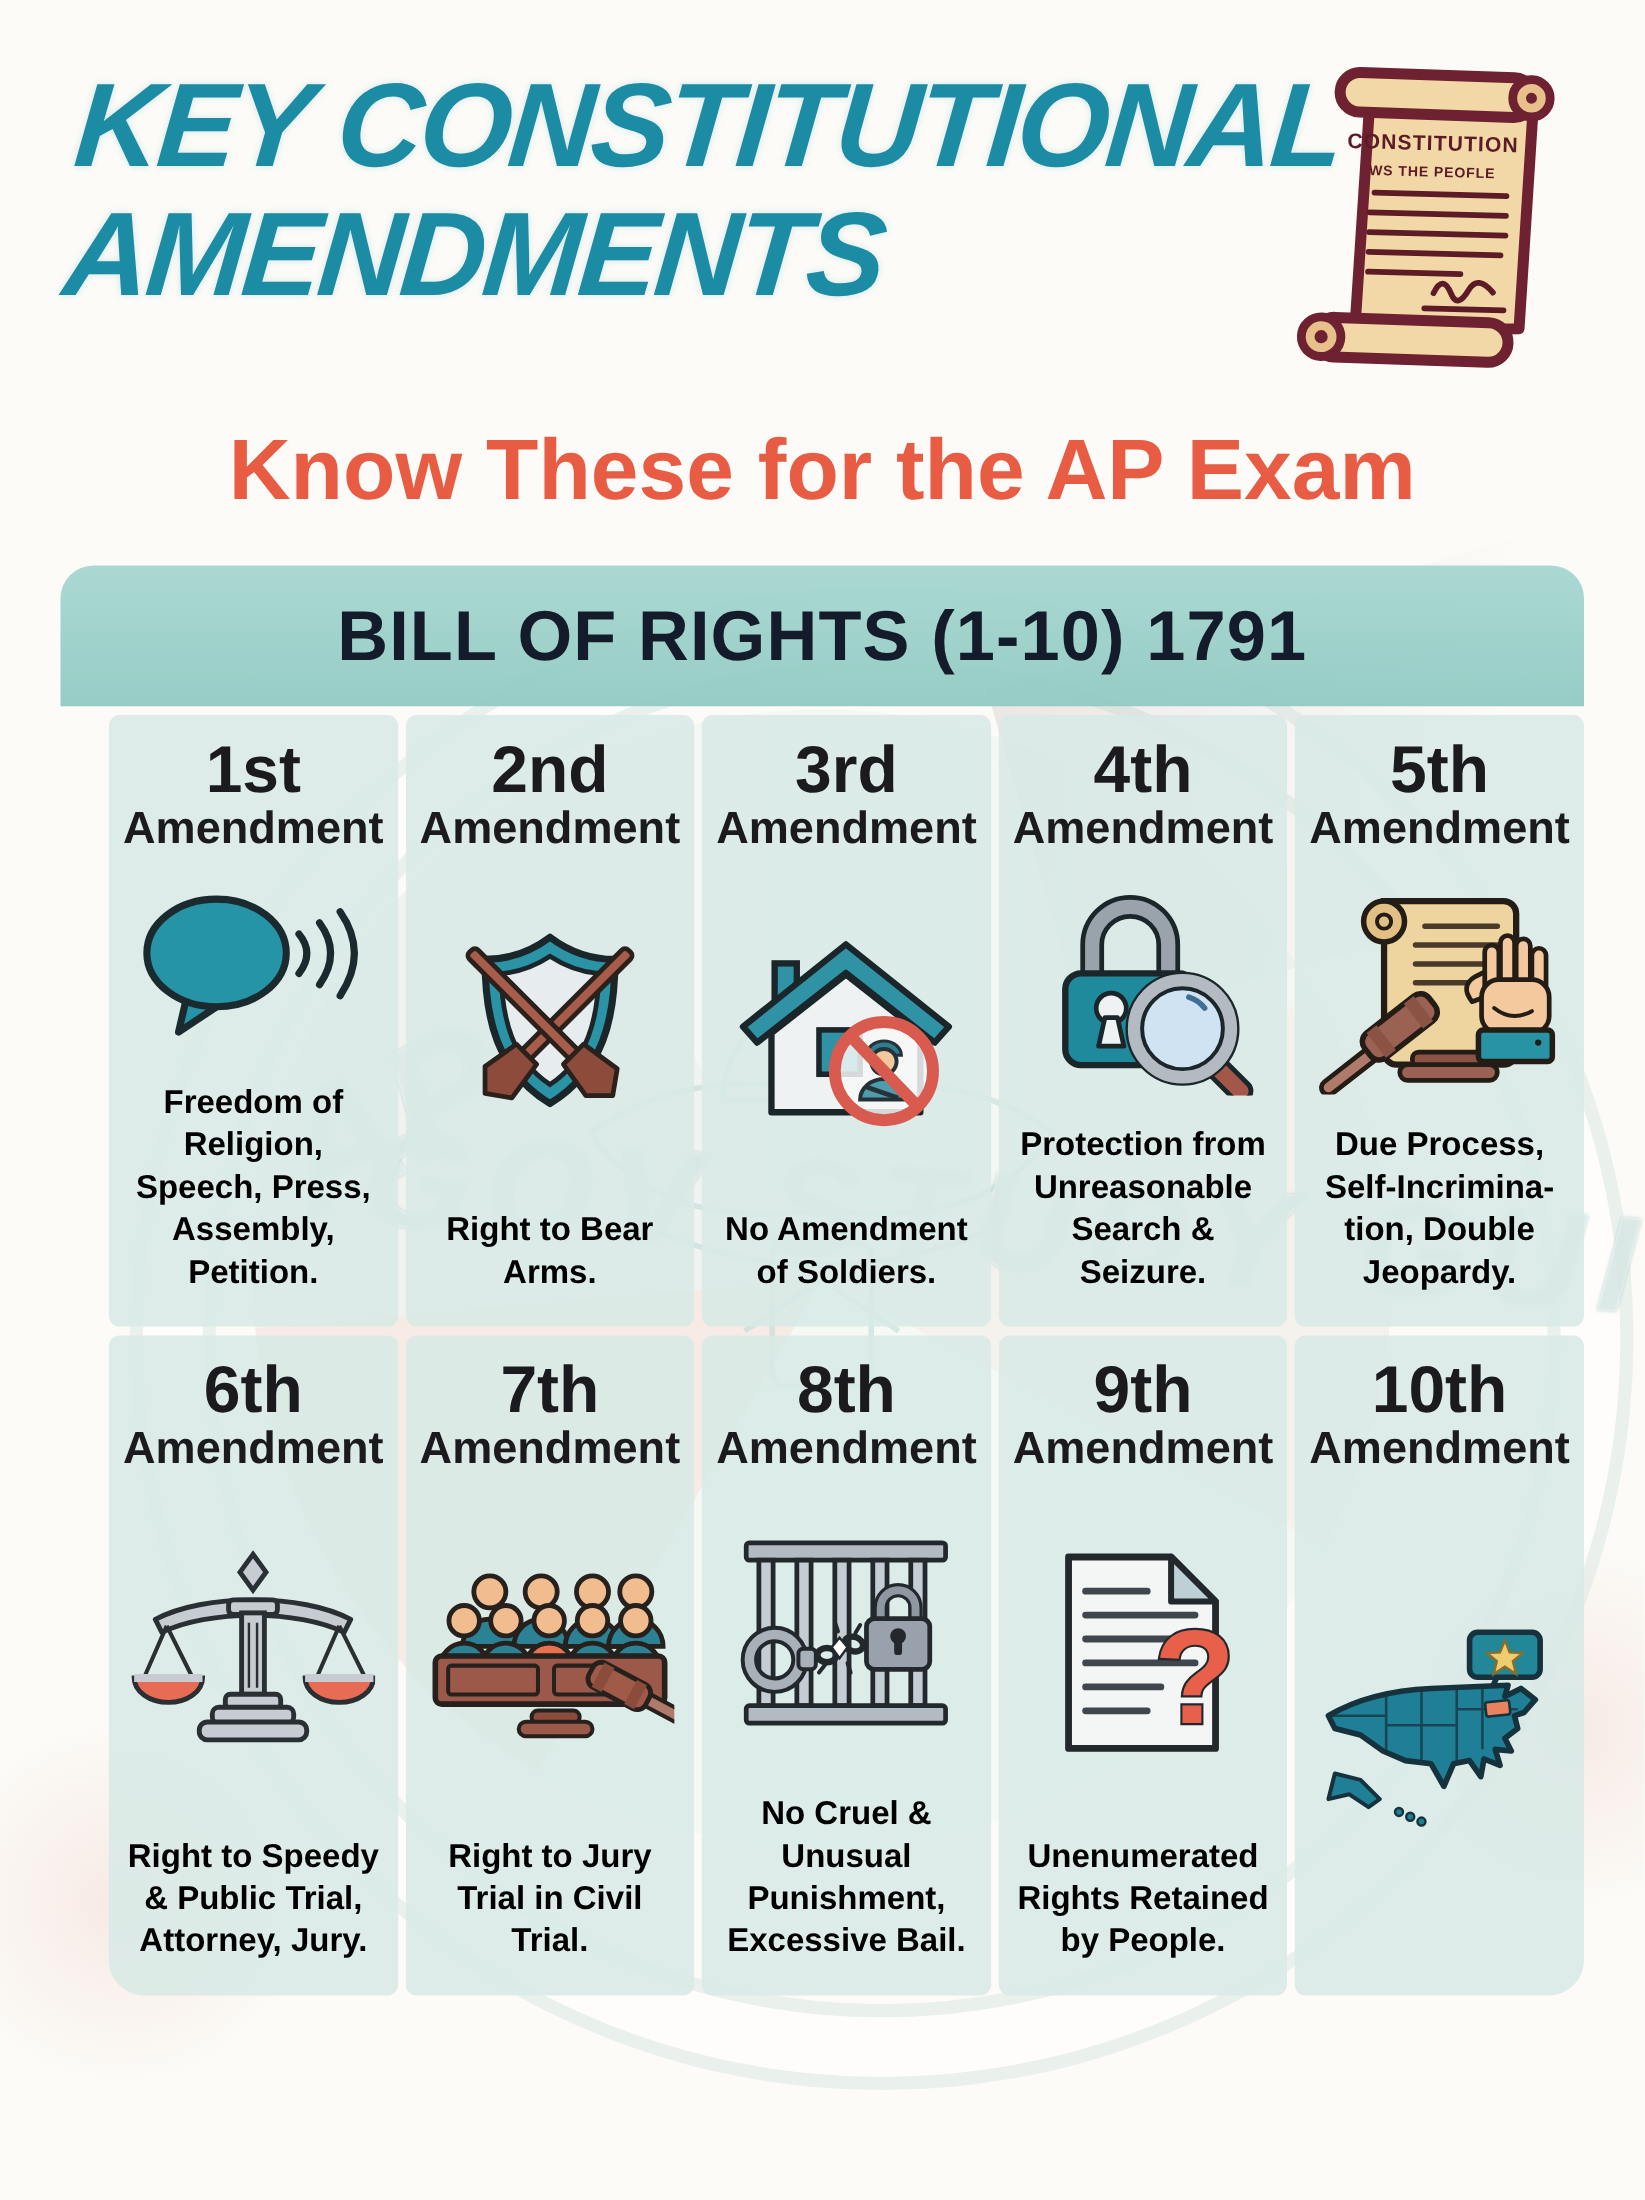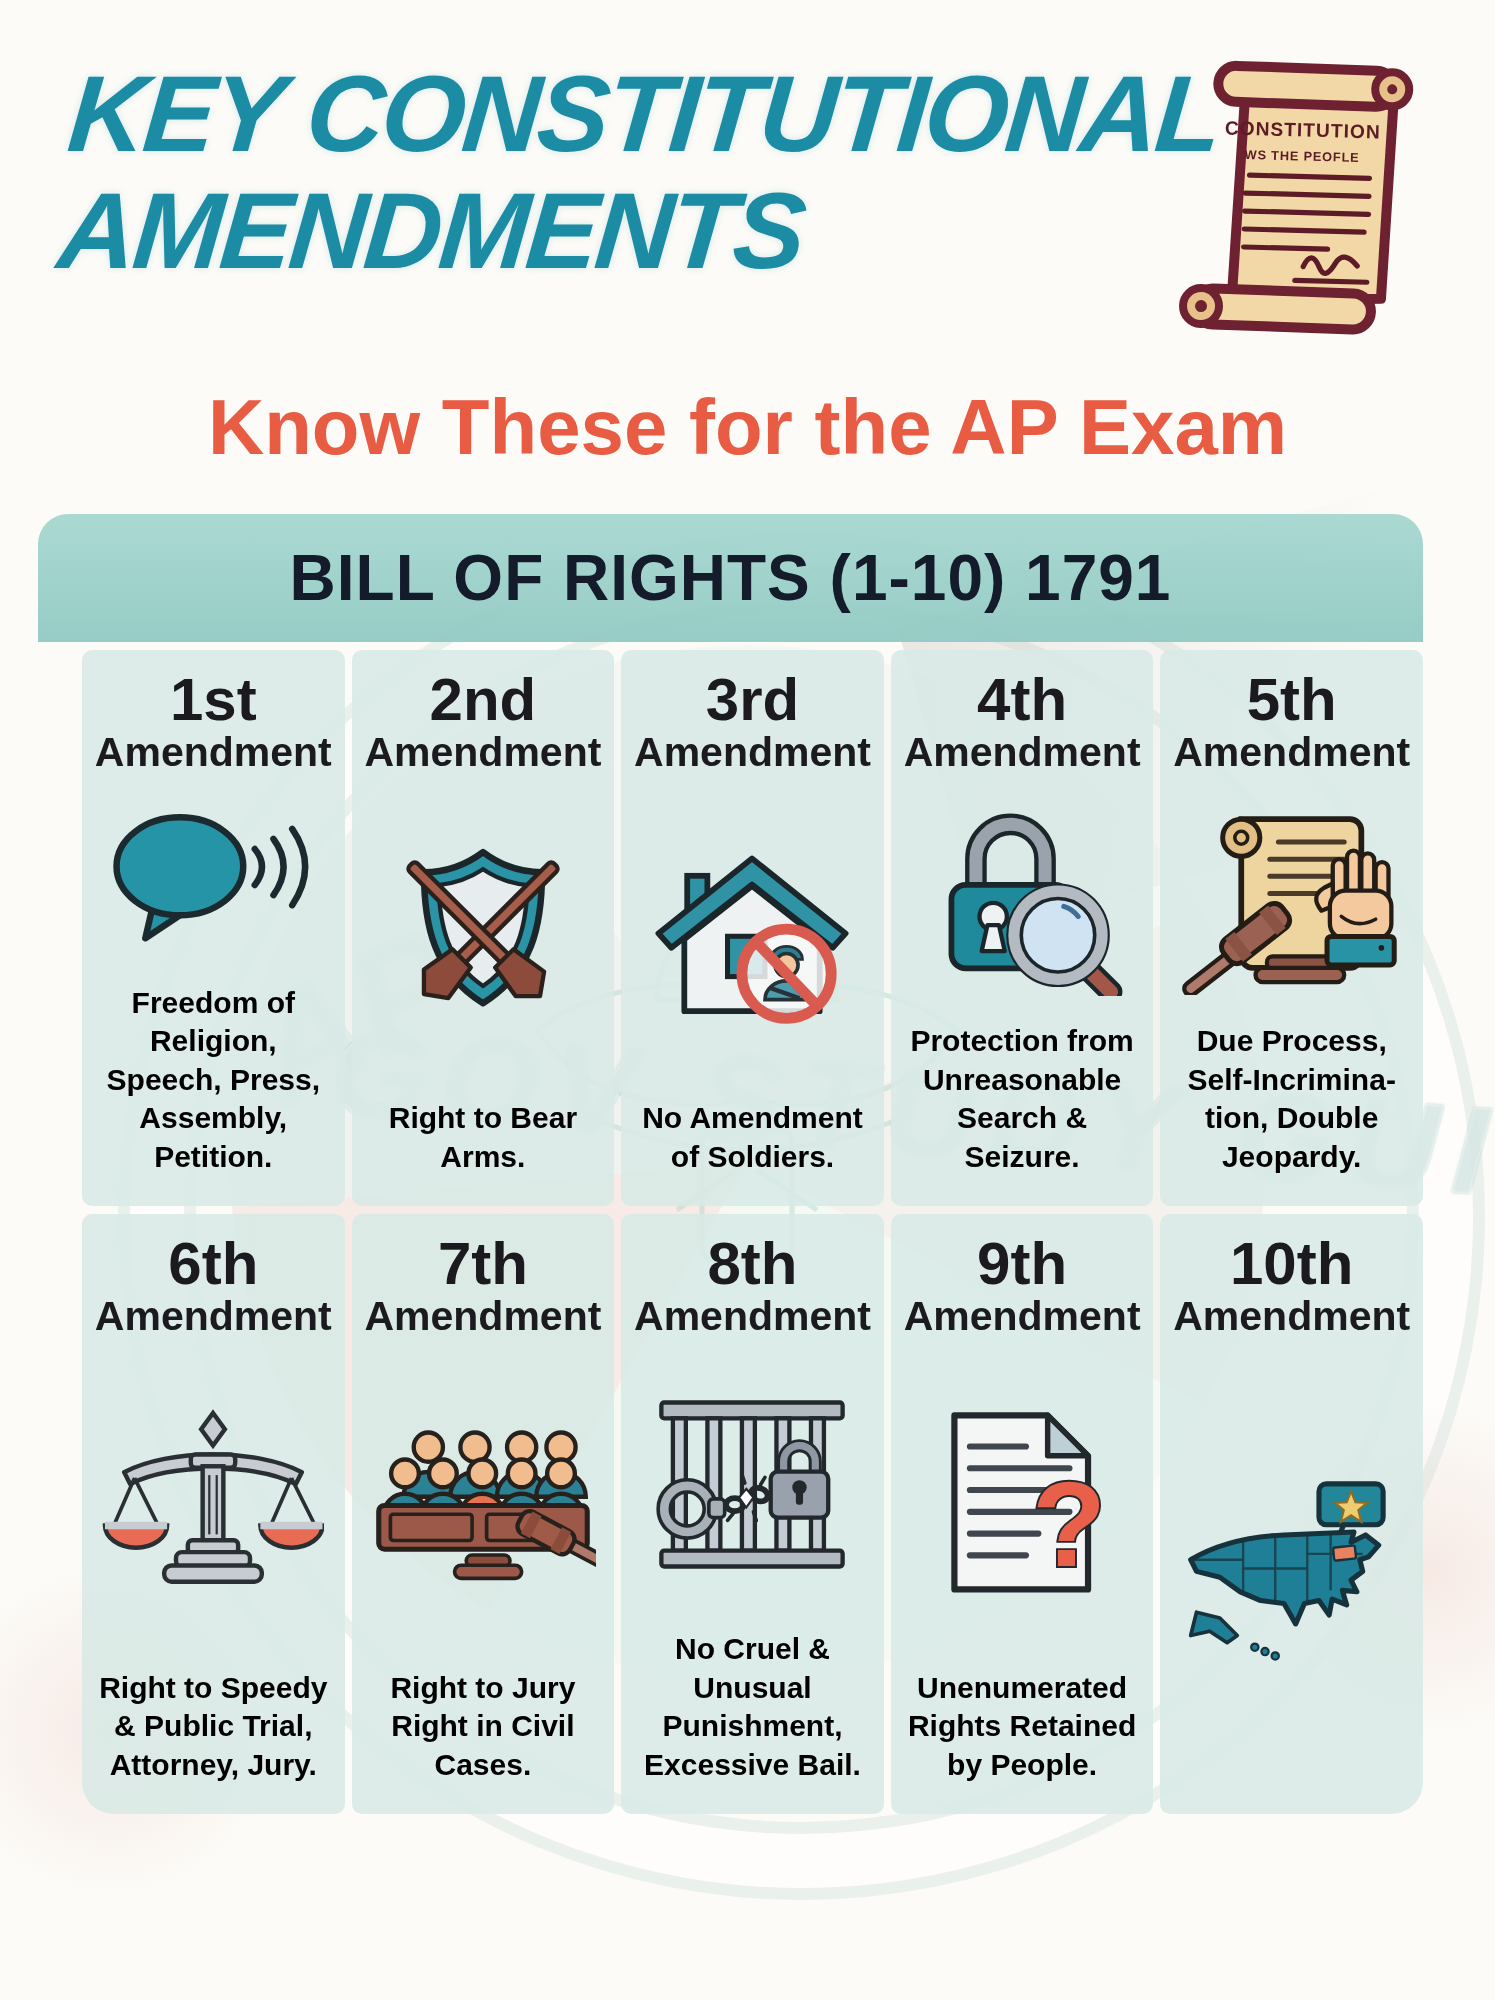--- a/index.html
+++ b/index.html
@@ -59,21 +59,21 @@
     text-shadow:0 0 7px rgba(125,195,208,0.35);
   }
   .title span{display:block;}
   .scroll-wrap{position:absolute;left:1172px;top:44px;width:252px;height:318px;z-index:2;transform:rotate(7deg);}
   .subtitle{
     position:absolute;left:0;right:0;top:382px;z-index:2;margin:0;text-align:center;
     font-size:78px;font-weight:bold;color:#e85c44;letter-spacing:0px;
   }
 
   
-  .grid-wrap{position:absolute;left:38px;top:514px;width:1385px;z-index:1;}
+  .grid-wrap{position:absolute;left:55px;top:514px;width:1385px;z-index:1;}
   .band{
     position:relative;z-index:2;height:128px;border-radius:30px 30px 0 0;
     background:linear-gradient(180deg, rgba(166,215,208,0.95), rgba(145,202,195,0.95));
     display:flex;align-items:center;justify-content:center;
     font-size:64px;font-weight:bold;color:#141b2b;letter-spacing:1px;
   }
   .grid{
     position:relative;z-index:2;margin-top:8px;
     display:grid;grid-template-columns:repeat(5,1fr);grid-template-rows:556px 600px;gap:8px 7px;margin-left:44px;
   }
@@ -334,21 +334,21 @@
             <g transform="rotate(28 120 86)">
               <rect x="136" y="80" width="32" height="8" rx="4" fill="#b07a6a" stroke="#26211d" stroke-width="2.5"></rect>
               <rect x="100" y="76" width="40" height="17" rx="6" fill="#a05a48" stroke="#26211d" stroke-width="3"></rect>
               <rect x="105" y="76" width="7" height="17" fill="#8c4c3c"></rect>
               <rect x="128" y="76" width="7" height="17" fill="#8c4c3c"></rect>
             </g>
             <rect x="66" y="100" width="30" height="8" rx="4" fill="#8c4c3c" stroke="#26211d" stroke-width="2.5"></rect>
             <rect x="58" y="107" width="46" height="9" rx="4.5" fill="#9c5848" stroke="#26211d" stroke-width="2.5"></rect>
           </svg>
         </div>
-        <div class="desc">Right to Jury Right in Civil Cases.</div>
+        <div class="desc">Right to Jury Trial in Civil Trial.</div>
       </div>
 
       <div class="cell">
         <div class="num">8th</div>
         <div class="lbl">Amendment</div>
         <div class="iconbox">
           <svg width="216" height="187" viewBox="0 0 150 130">
             <rect x="12" y="8" width="126" height="11" rx="2" fill="#b2bac2" stroke="#23282d" stroke-width="3"></rect>
             <g stroke="#23282d" stroke-width="3" fill="#c4ccd4">
               <rect x="20" y="19" width="9" height="92"></rect>

